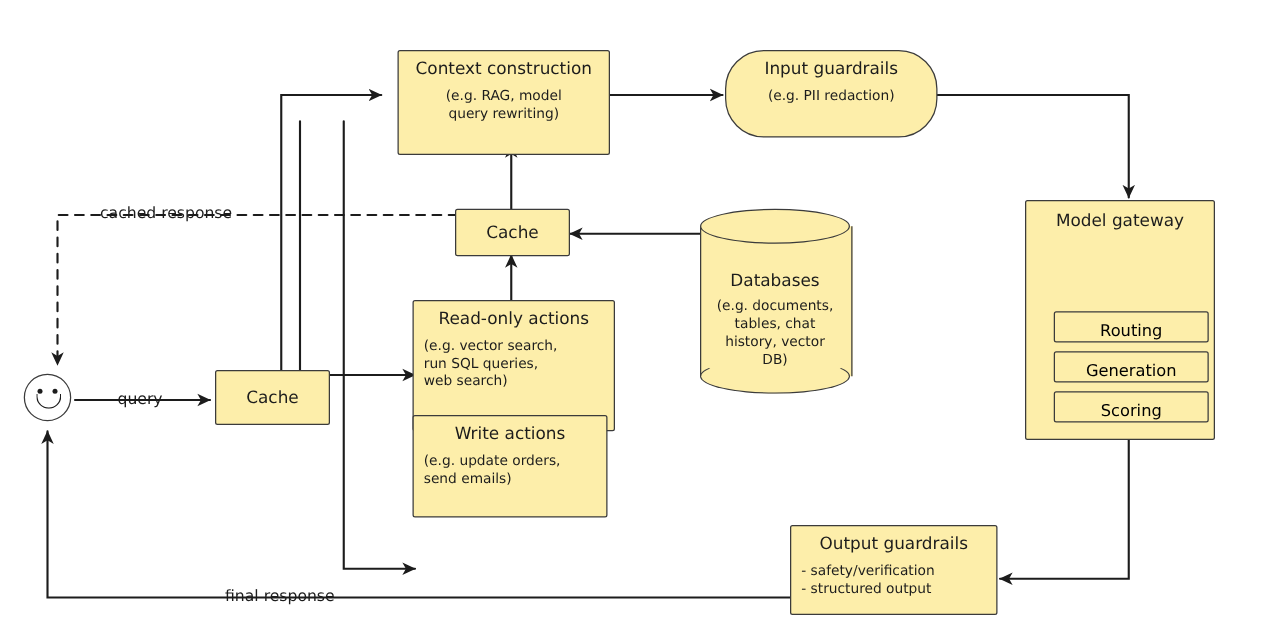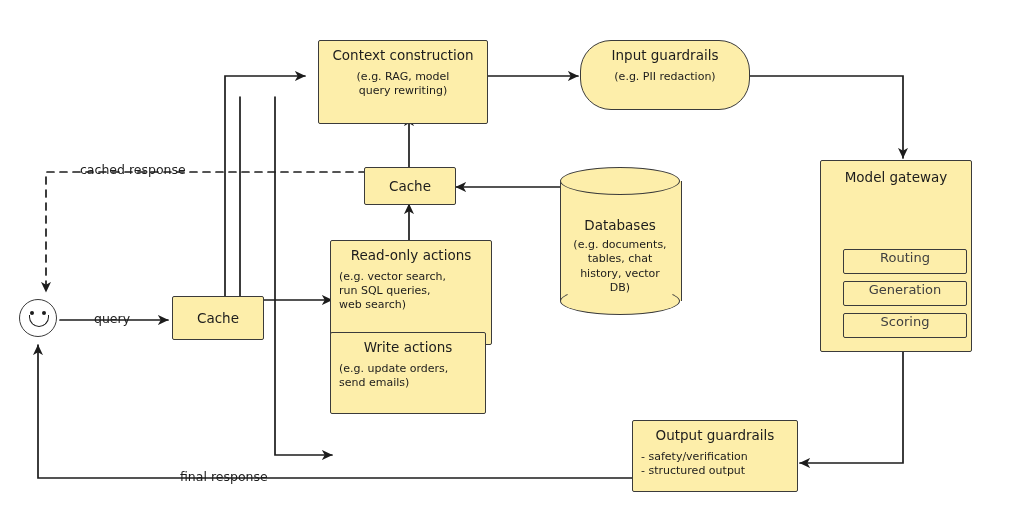--- a/index.html
+++ b/index.html
@@ -48,24 +48,24 @@
     align-items: center;
     justify-content: center;
   }
   .pill {
     position: absolute;
     box-sizing: border-box;
     background: #fdeeaa;
     border: 1.6px solid #3b3b3b;
     border-radius: 2px;
     display: flex;
-    align-items: flex-start;
+    align-items: flex-end;
     justify-content: center;
     font-size: 13px;
-    color: #404040;
+    color: #000000;
   }
   .cylinder {
     position: absolute;
     box-sizing: border-box;
   }
   .cyl-body {
     position: absolute;
     left: 0; top: 14px;
     width: 100%;
     height: calc(100% - 28px);

